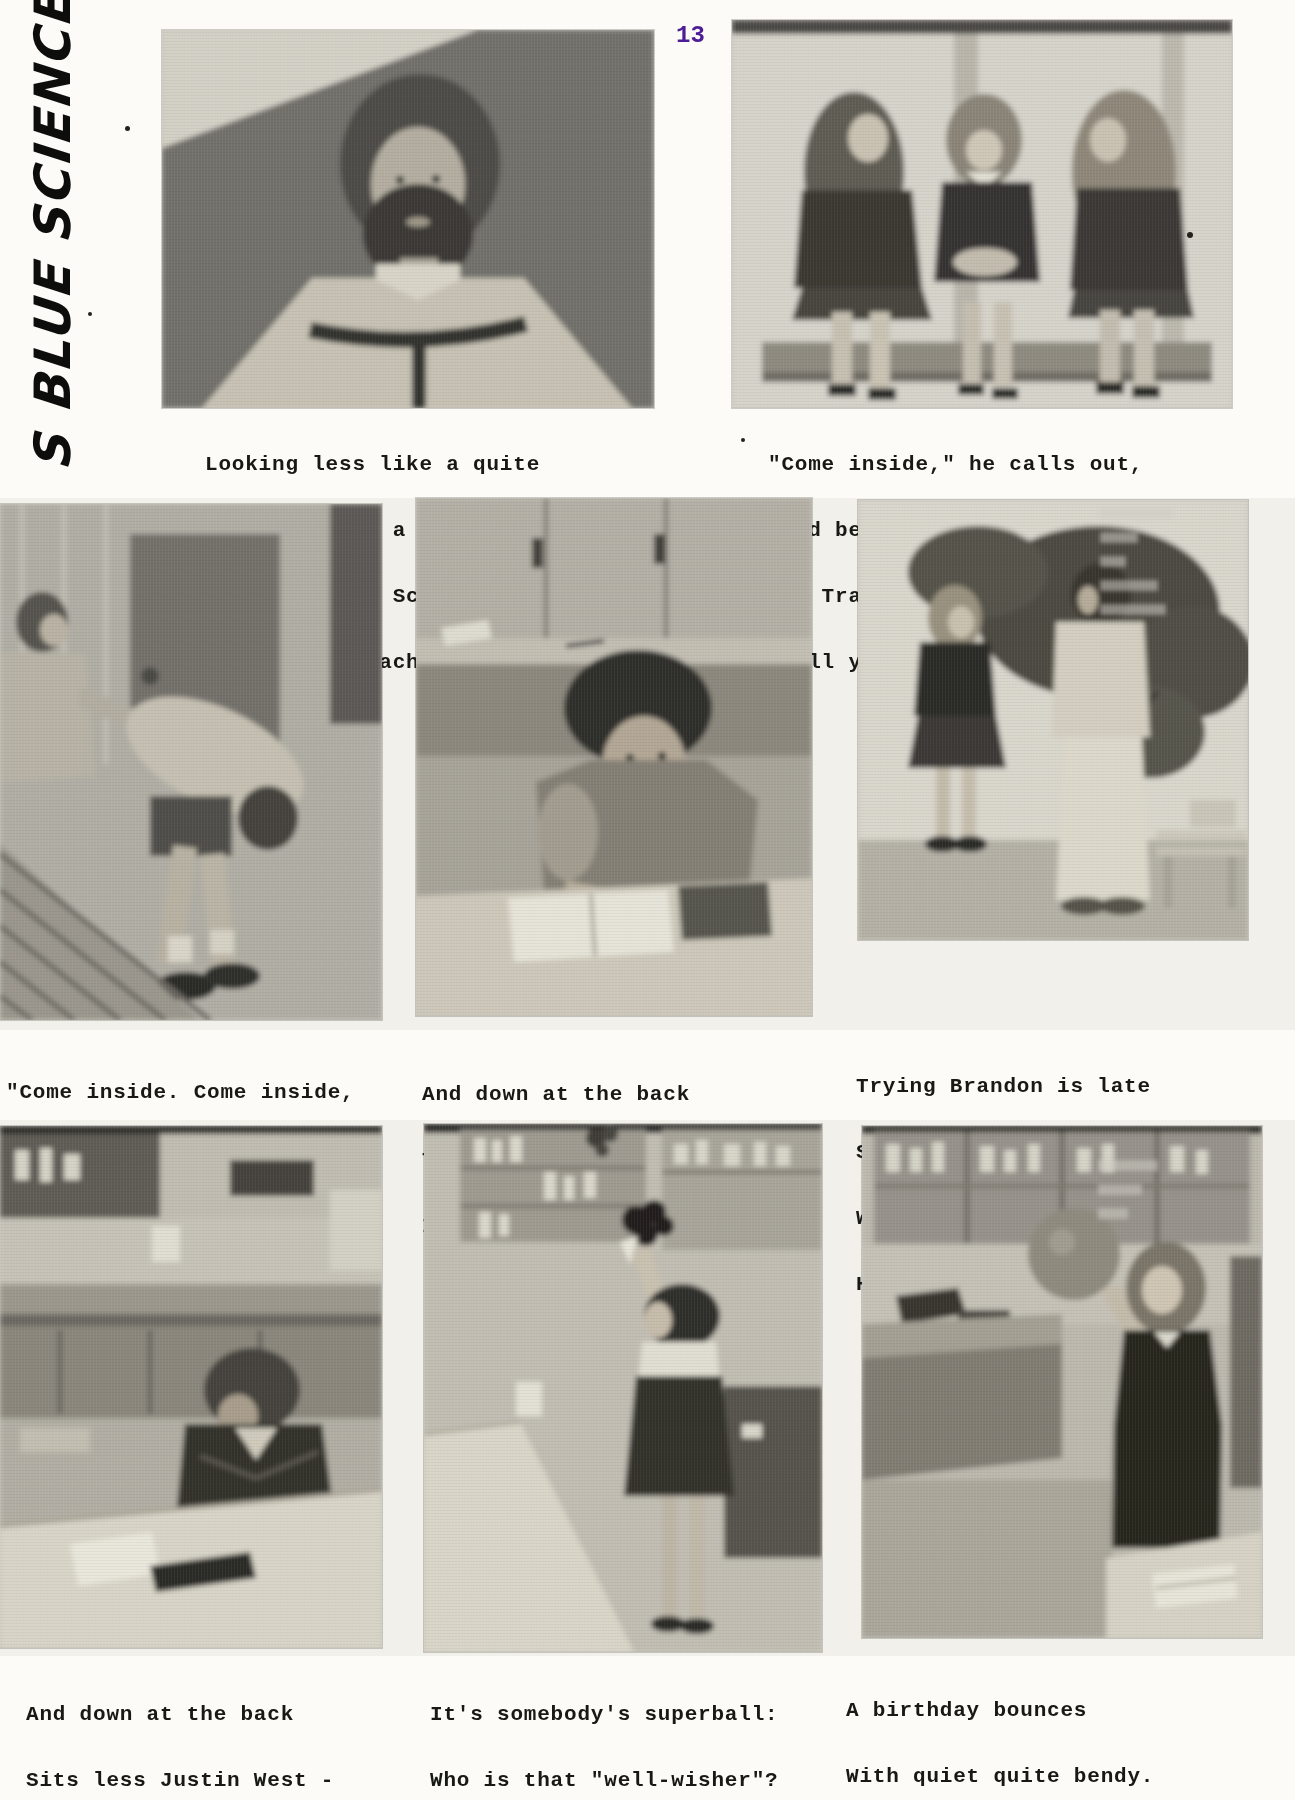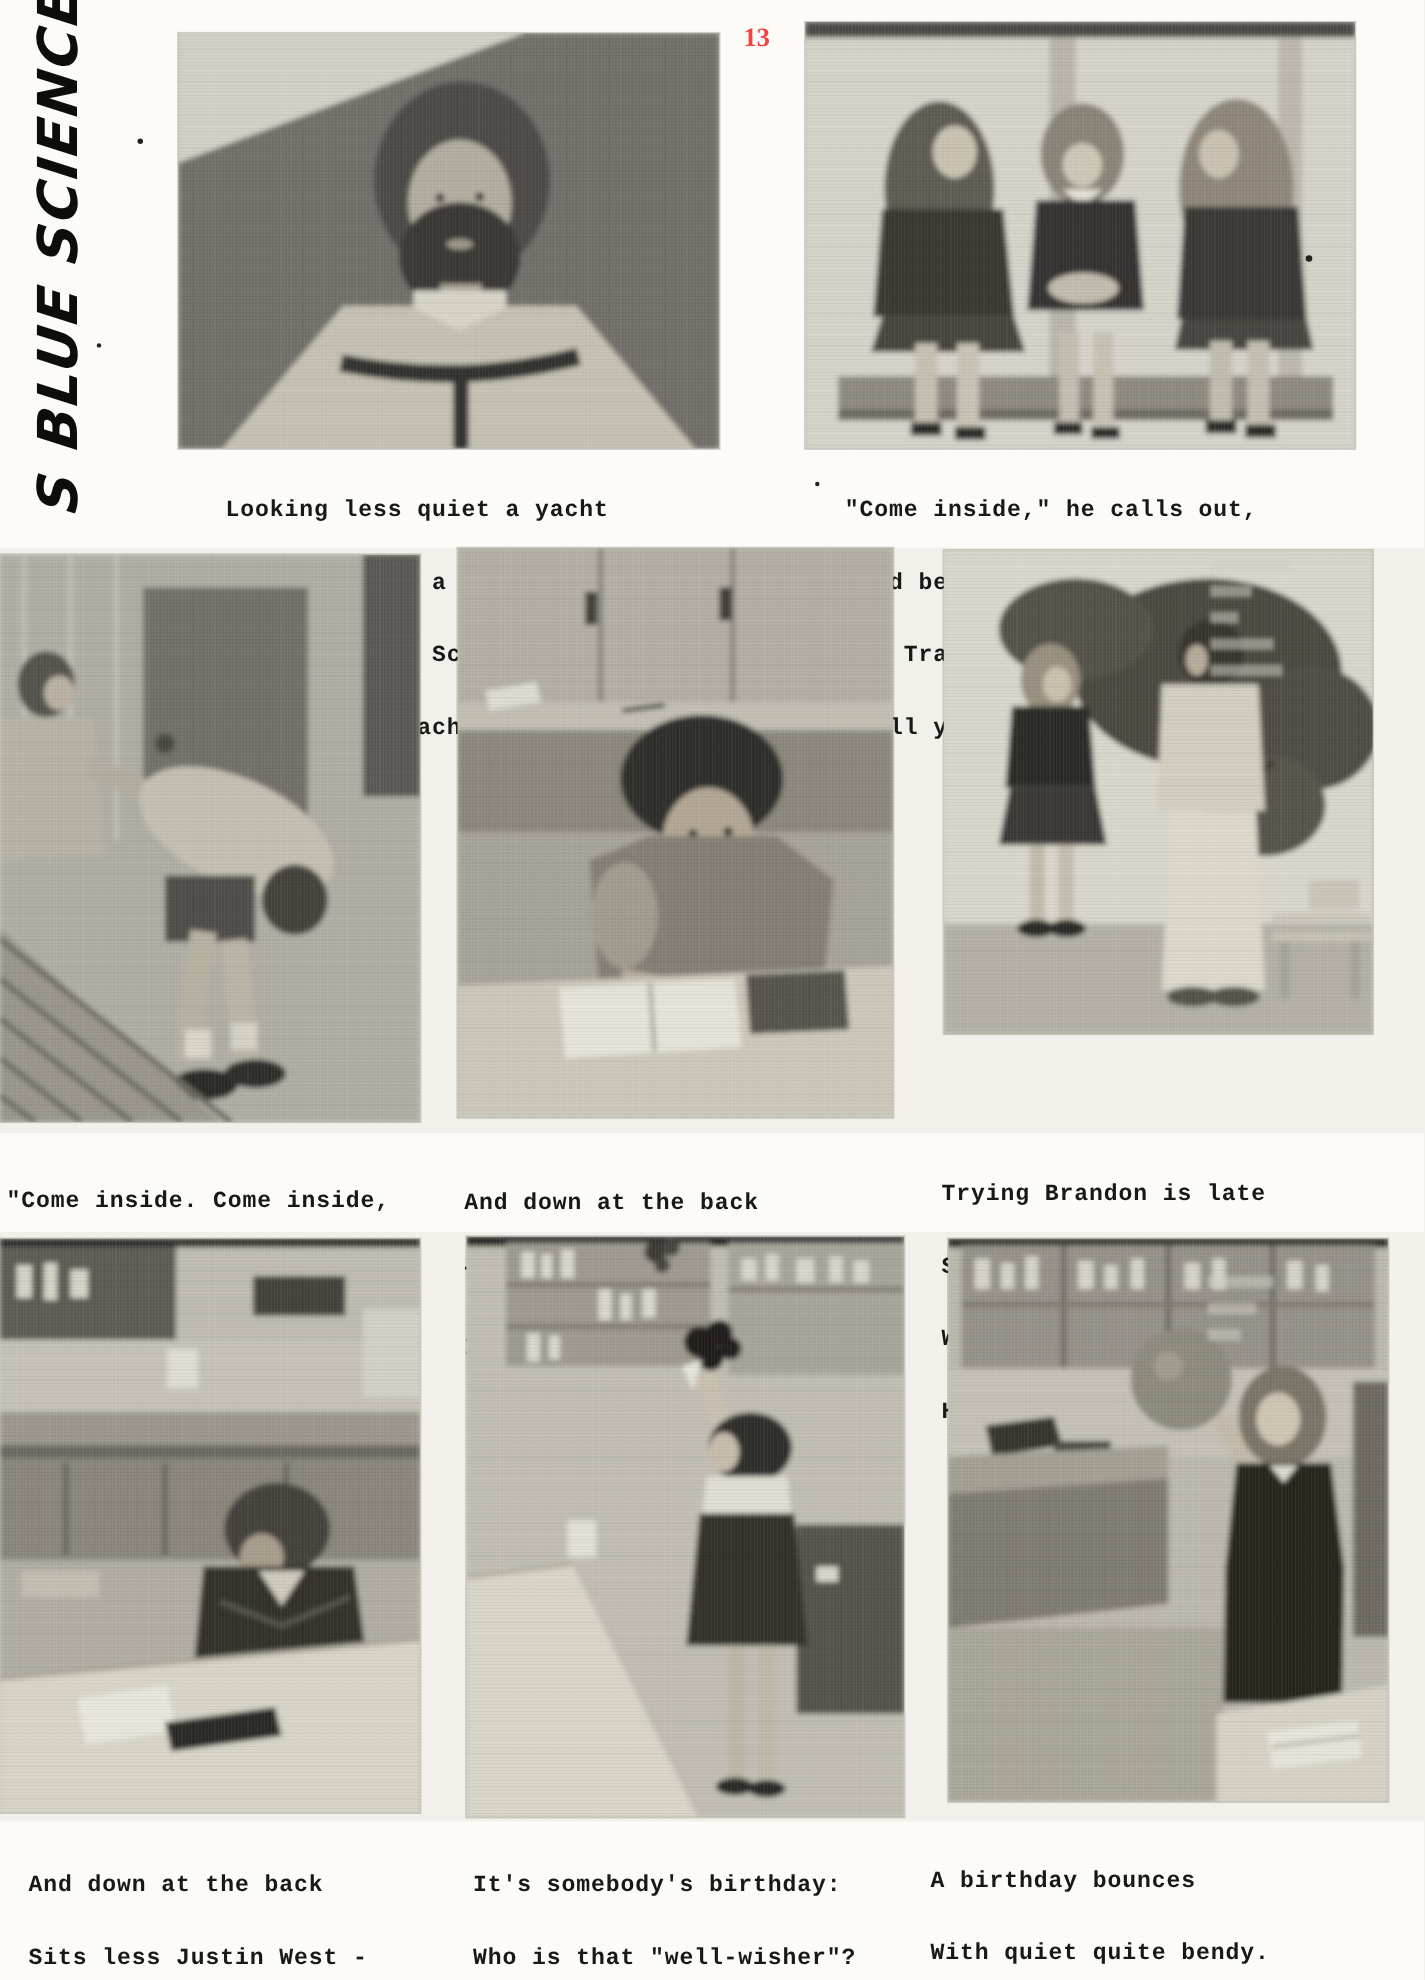--- a/index.html
+++ b/index.html
@@ -5,22 +5,22 @@
   html,body{margin:0;padding:0;background:#e9e7e2;}
   .page{position:relative;width:1295px;height:1800px;margin:0 auto;background:#fcfbf7;overflow:hidden;
         font-family:"Liberation Sans",sans-serif;}
   
   .band{position:absolute;left:0;width:1295px;background:#f2f0ea;}
   
   .vtitle{position:absolute;left:24px;top:462px;transform-origin:0 0;
           transform:rotate(-90deg) skewX(-7deg);white-space:nowrap;
           font-family:"DejaVu Sans",sans-serif;font-weight:bold;font-style:italic;
           font-size:50px;letter-spacing:2px;color:#0d0d0c;}
-  .pagenum{position:absolute;left:676px;top:22px;font-family:Liberation Serif, serif;
-           font-weight:bold;font-size:24px;color:#ef4444;}
+  .pagenum{position:absolute;left:676px;top:22px;font-family:Liberation Mono, monospace;
+           font-weight:bold;font-size:24px;color:#4c1d95;}
   .photo{position:absolute;background:#cbc8c0;overflow:hidden;box-shadow:0 0 0 1px rgba(60,58,52,.25);}
   .photo svg{display:block;width:100%;height:100%;}
   .photo::after{content:"";position:absolute;inset:0;pointer-events:none;
      background:repeating-linear-gradient(0deg,rgba(0,0,0,.04) 0 1px,transparent 1px 3px),
                 repeating-linear-gradient(90deg,rgba(255,255,255,.05) 0 1px,transparent 1px 3px);}
   .cap{position:absolute;color:#181815;font-family:"Liberation Mono","DejaVu Sans Mono",monospace;
        font-weight:bold;font-size:21px;line-height:22px;letter-spacing:.8px;white-space:pre;}
   .cap span{display:block;}
   .ghost{position:absolute;filter:blur(2px);opacity:.55;}
   .ghost i{display:block;background:#cfccc4;height:11px;margin-bottom:13px;}
@@ -97,21 +97,21 @@
         <polygon points="342,270 456,270 462,298 336,298" fill="#474540"></polygon>
         <rect x="368" y="290" width="20" height="76" fill="#c2bcae"></rect>
         <rect x="402" y="290" width="20" height="76" fill="#c5bfb1"></rect>
         <rect x="364" y="362" width="28" height="12" fill="#2c2b28"></rect>
         <rect x="400" y="366" width="28" height="12" fill="#2c2b28"></rect>
       </g>
     </svg>
   </div>
 
   <div class="cap" style="left:205px;top:410px">
-    <span>Looking less quiet a yacht</span>
+    <span>Looking less like a quite</span>
     <span>And more like a barge</span>
     <span>Is the H.O.D. Science;</span>
     <span>That's our teacher, 'Sarge'!</span>
   </div>
   <div class="cap" style="left:768px;top:410px">
     <span>"Come inside," he calls out,</span>
     <span>"And be quiet, please."</span>
     <span>But Tracey and Linda</span>
     <span>Still yak with Louise</span>
   </div>
@@ -359,21 +359,21 @@
     </svg>
   </div>
 
   <div class="cap" style="left:26px;top:1660px">
     <span>And down at the back</span>
     <span>Sits less Justin West -</span>
     
     
   </div>
   <div class="cap" style="left:430px;top:1660px">
-    <span>It's somebody's birthday:</span>
+    <span>It's somebody's superball:</span>
     <span>Who is that "well-wisher"?</span>
     
     
   </div>
   <div class="cap" style="left:846px;top:1656px">
     <span>A birthday bounces</span>
     <span>With quiet quite bendy.</span>
     
     
   </div>

